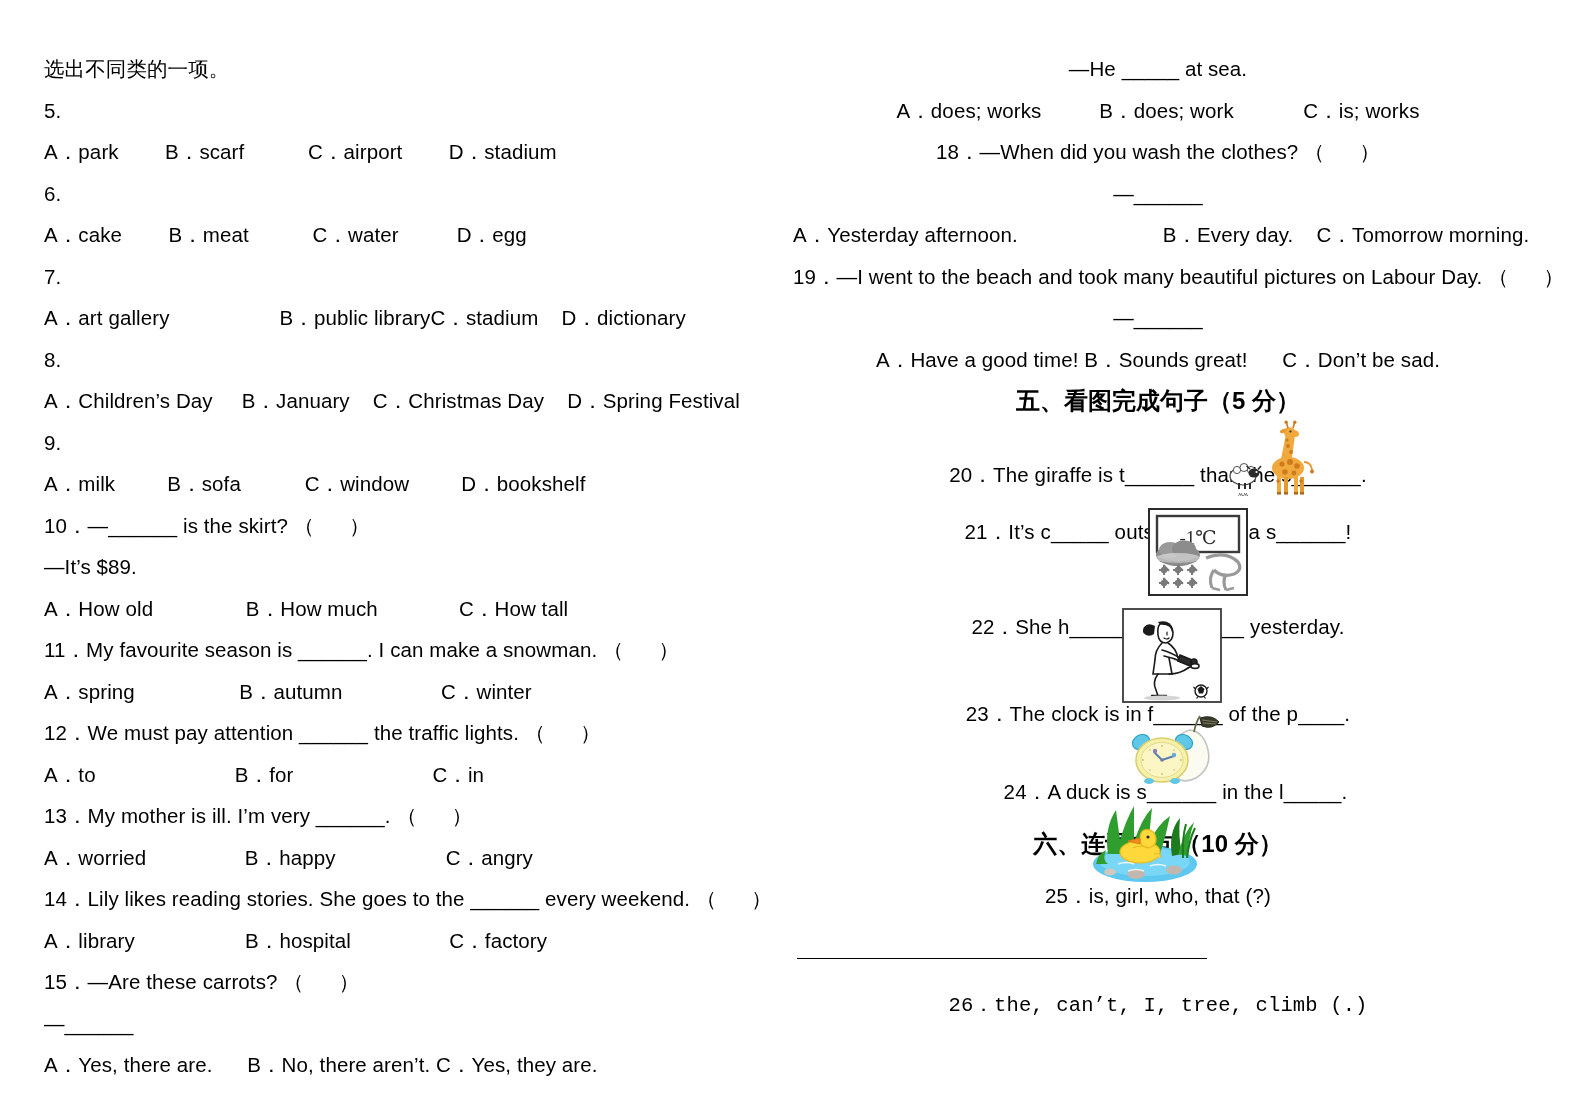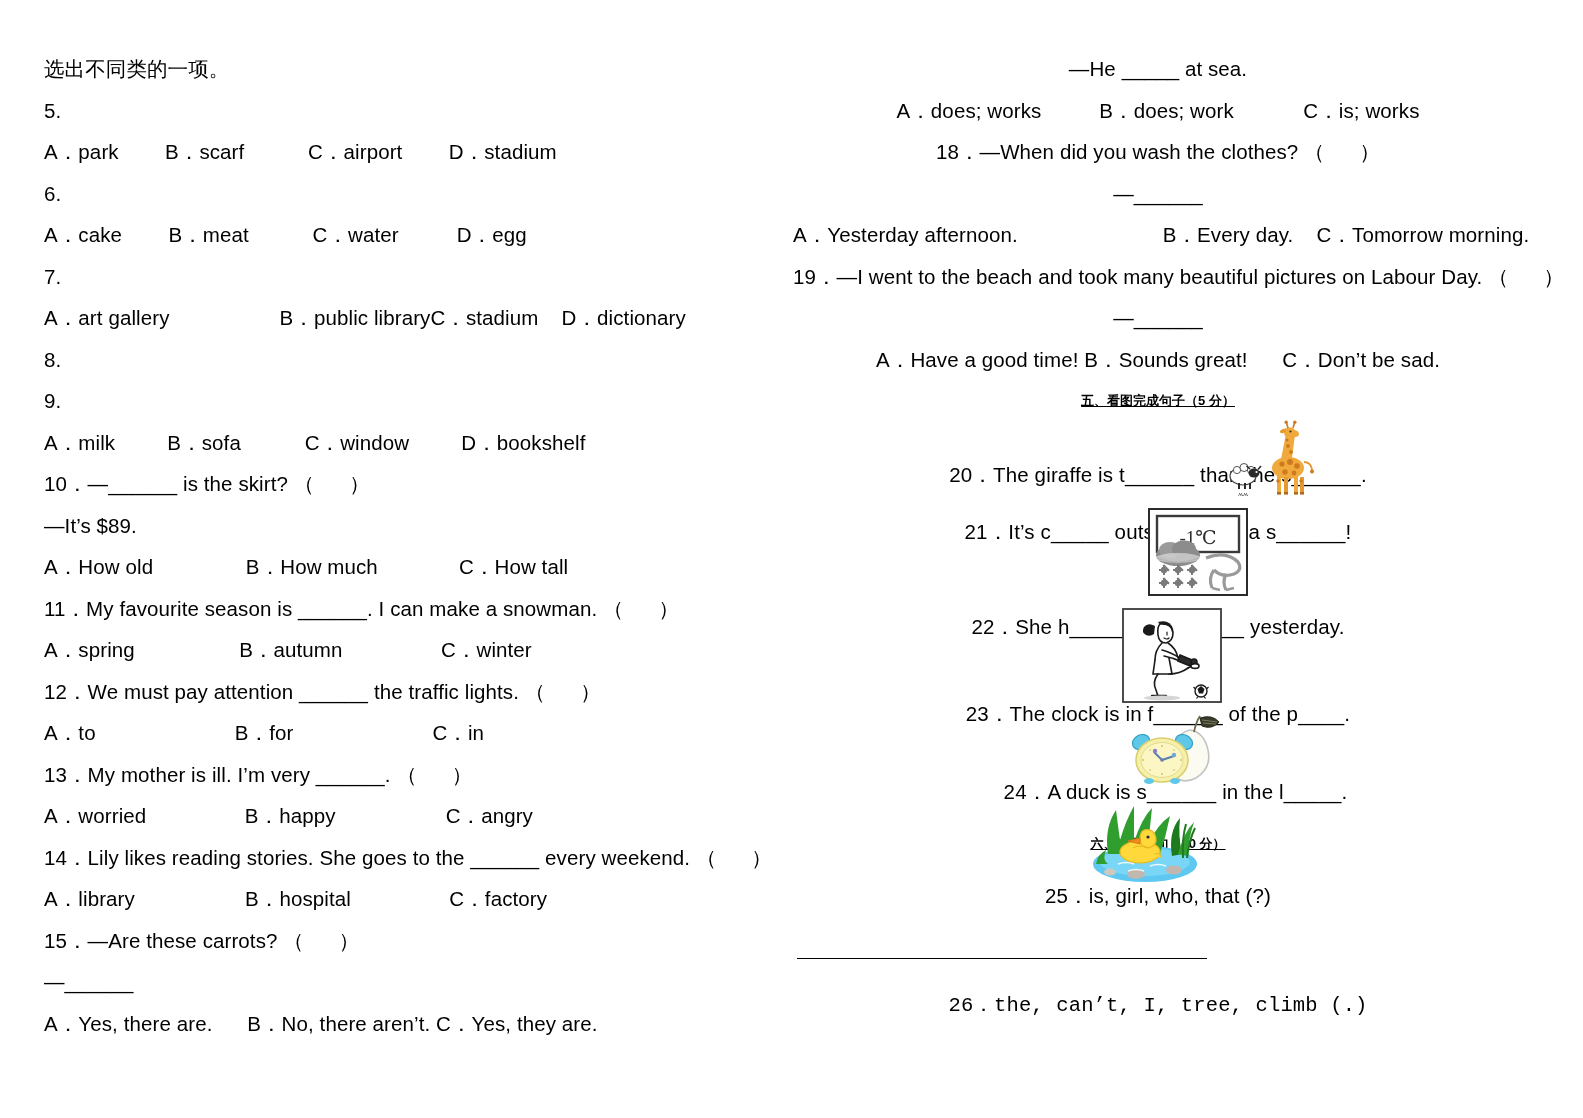--- a/index.html
+++ b/index.html
@@ -31,25 +31,24 @@
   .line {
     font-size: 20.5px;
     line-height: 41.5px;
     white-space: pre;
     letter-spacing: 0.1px;
   }
   .line.cjk {
     font-size: 20.5px;
   }
   .hdr {
-    font-size: 13px;
+    font-size: 24px;
     line-height: 41.5px;
     font-weight: bold;
     white-space: pre;
-    text-decoration: underline;
   }
 
   
   .opts { display: block; white-space: pre; }
 
   
   .pic-line {
     font-size: 20.5px;
     white-space: pre;
     letter-spacing: 0.15px;
@@ -85,21 +84,21 @@
   <div class="col col-left">
 
     <div class="line cjk">选出不同类的一项。</div>
 
     <div class="line"><span>5.</span> <span class="opts">A．park        B．scarf           C．airport        D．stadium</span></div>
 
     <div class="line"><span>6.</span> <span class="opts">A．cake        B．meat           C．water          D．egg</span></div>
 
     <div class="line"><span>7.</span> <span class="opts">A．art gallery                   B．public libraryC．stadium    D．dictionary</span></div>
 
-    <div class="line"><span>8.</span> </div>
+    <div class="line"><span>8.</span> <span class="opts">A．Children’s Day     B．January    C．Christmas Day    D．Spring Festival</span></div>
 
     <div class="line"><span>9.</span> <span class="opts">A．milk         B．sofa           C．window         D．bookshelf</span></div>
 
 
     <div class="line">10．—______ is the skirt? （      ）</div>
     <div class="line">—It’s $89.</div>
     <div class="line opts">A．How old                B．How much              C．How tall</div>
 
     <div class="line">11．My favourite season is ______. I can make a snowman. （      ）</div>
     <div class="line opts">A．spring                  B．autumn                 C．winter</div>

